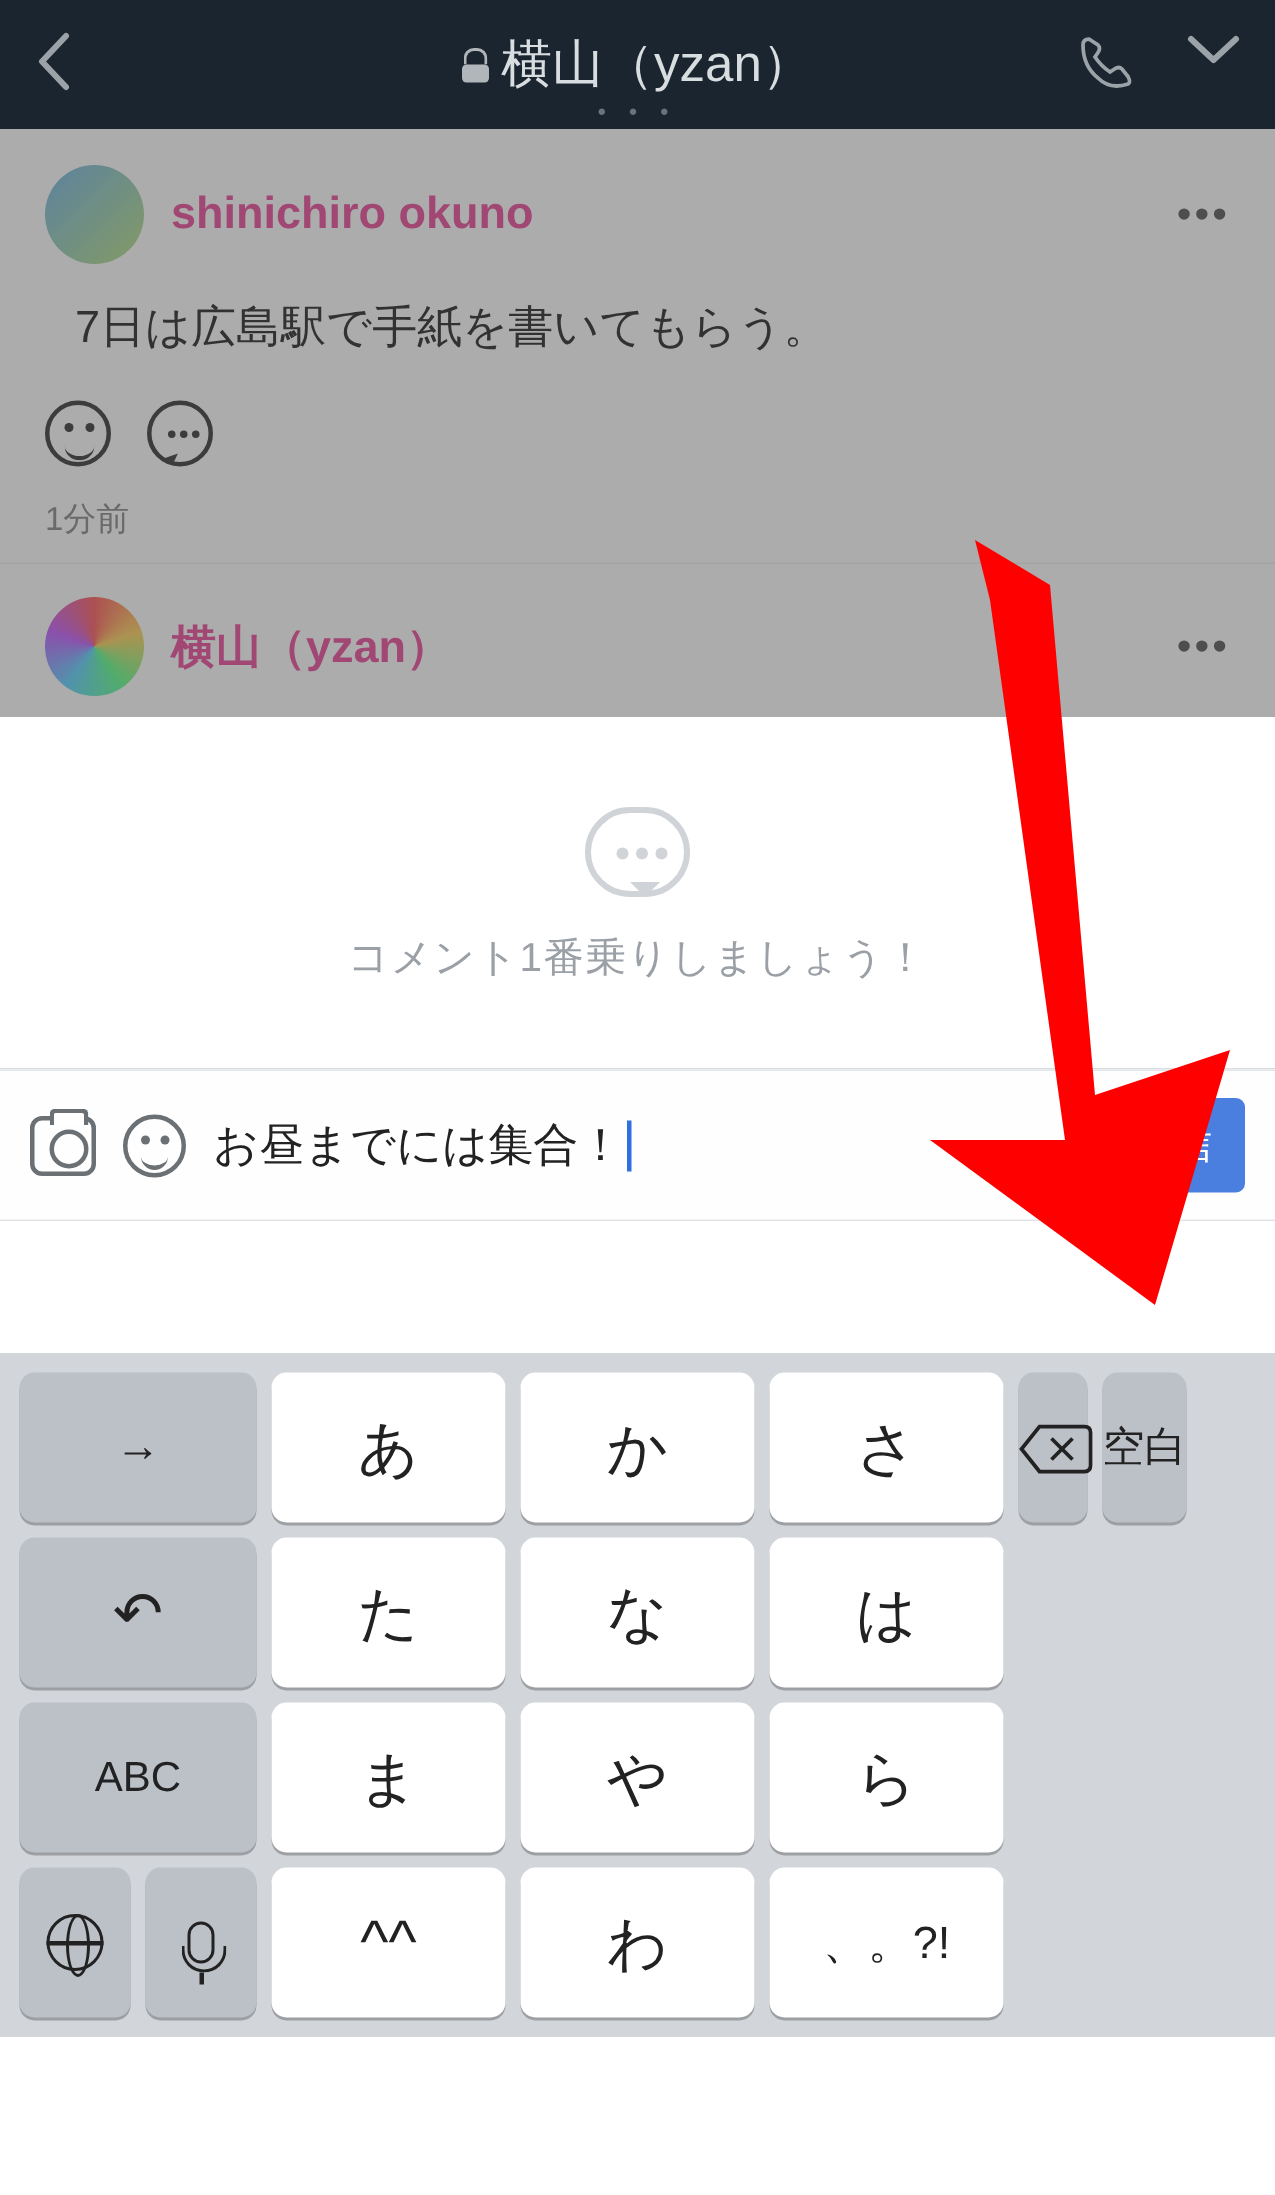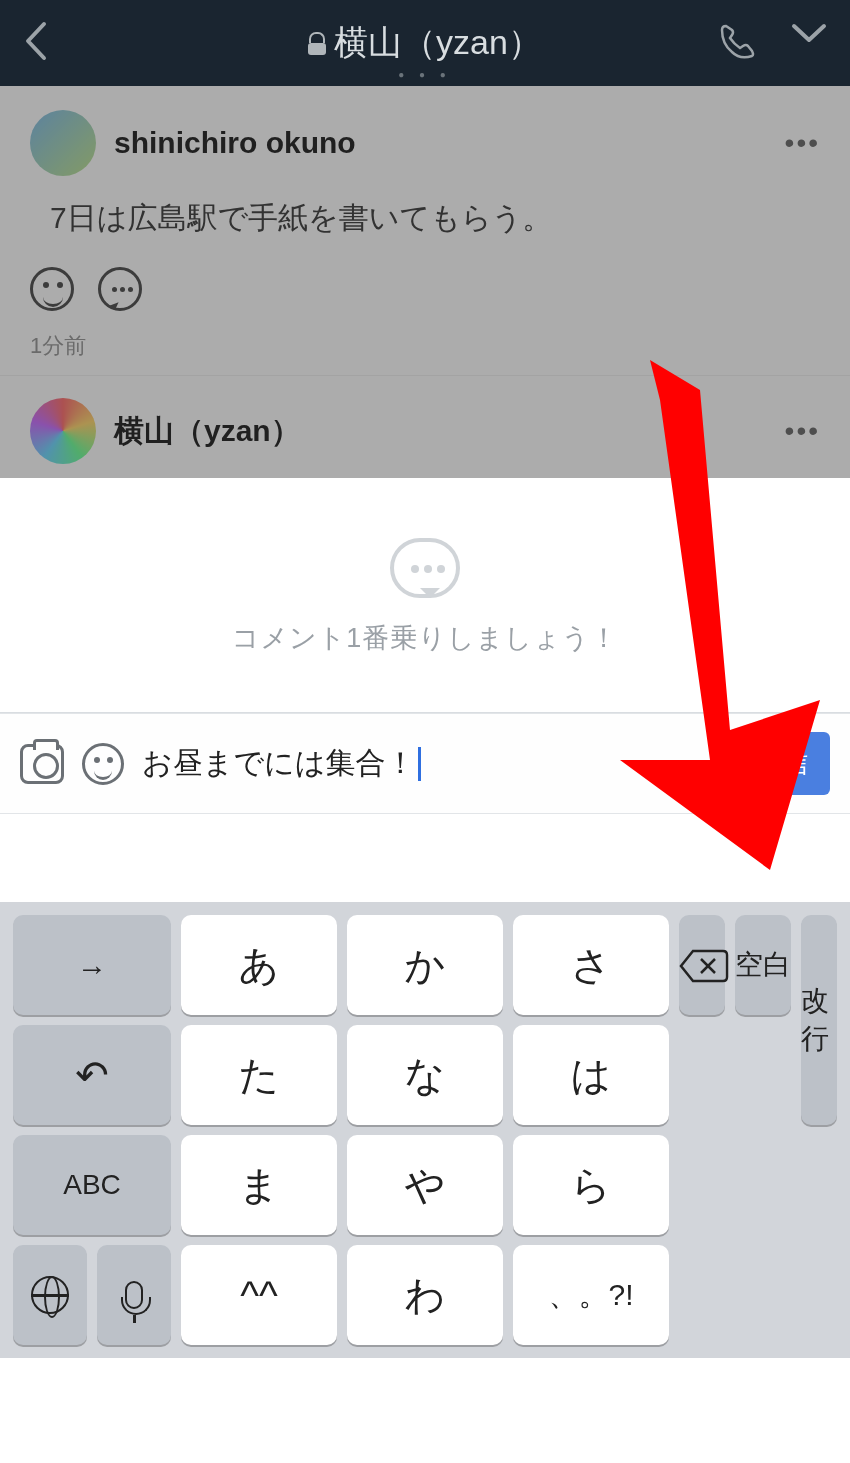--- a/index.html
+++ b/index.html
@@ -15,21 +15,21 @@
   .lock-ic::before { content:""; display:block; width:12px; height:9px; border:2px solid #b0b6ba; border-bottom:none; border-radius:7px 7px 0 0; margin:0 auto; }
   .lock-ic::after { content:""; display:block; width:18px; height:12px; background:#b0b6ba; border-radius:3px; }
 
   
   .feed { background:#fff; }
   .feed-dim { position:absolute; left:0; top:86px; right:0; height:454px; background:rgba(70,70,70,0.45); pointer-events:none; }
   .post { padding:24px 30px 14px; border-bottom:1px solid #eee; }
   .post-head { display:flex; align-items:center; gap:18px; position:relative; }
   .avatar { width:66px; height:66px; border-radius:50%; background:linear-gradient(135deg,#6fb4e6,#b6e07f); overflow:hidden; flex:none; }
   .avatar.av2 { background: conic-gradient(#ff5a5a, #ffd15a, #5aff8a, #5ad1ff, #c15aff, #ff5a5a); }
-  .uname { font-size:30px; font-weight:600; color:#000000; }
+  .uname { font-size:30px; font-weight:600; color:#ec4899; }
   .more { margin-left:auto; color:#555; font-size:28px; letter-spacing:2px; }
   .post-body { margin-top:22px; font-size:30px; color:#222;margin-left:20px; }
   .post-actions { margin-top:28px; display:flex; gap:24px; }
   .act-ic { width:44px; height:44px; border:3px solid #333; border-radius:50%; position:relative; }
   .act-ic.smile::before { content:""; position:absolute; left:10px; top:12px; width:6px; height:6px; background:#333; border-radius:50%; box-shadow:14px 0 #333; }
   .act-ic.smile::after { content:""; position:absolute; left:10px; top:24px; width:20px; height:10px; border:3px solid #333; border-top:none; border-left:none; border-right:none; border-radius:0 0 14px 14px; }
   .act-ic.bubble { border-radius:50%; }
   .act-ic.bubble::before { content:""; position:absolute; left:11px; top:17px; width:5px; height:5px; background:#333; border-radius:50%; box-shadow:8px 0 #333, 16px 0 #333; }
   .act-ic.bubble::after { content:""; position:absolute; left:8px; bottom:-8px; width:0; height:0; border:6px solid transparent; border-top-color:#333; transform:rotate(-20deg); }
   .timestamp { margin-top:20px; font-size:22px; color:#888; }
@@ -239,23 +239,20 @@
             <svg width="50" height="34" viewBox="0 0 50 34">
                 <path d="M14 2 H44 Q48 2 48 6 V28 Q48 32 44 32 H14 L2 17 Z" fill="none" stroke="#222" stroke-width="2.5"></path>
                 <line x1="22" y1="10" x2="36" y2="24" stroke="#222" stroke-width="2.5"></line>
                 <line x1="36" y1="10" x2="22" y2="24" stroke="#222" stroke-width="2.5"></line>
               </svg>
           </span>
         </div>
         <div class="key fn lbl">
             <span>空白</span>
           </div>
-        <div class="key fn lbl tall" style="height:210px">
-            <span>改行</span>
-          </div>
       </div>
     </div>
   </div>
 
   <svg class="arrow-svg" viewBox="0 0 340 520">
     <defs></defs>
     <polygon points="150,0 200,30 230,370 320,340 270,510 120,400 210,400 160,40" fill="#ff0000"></polygon>
   </svg>
 
 </div>

